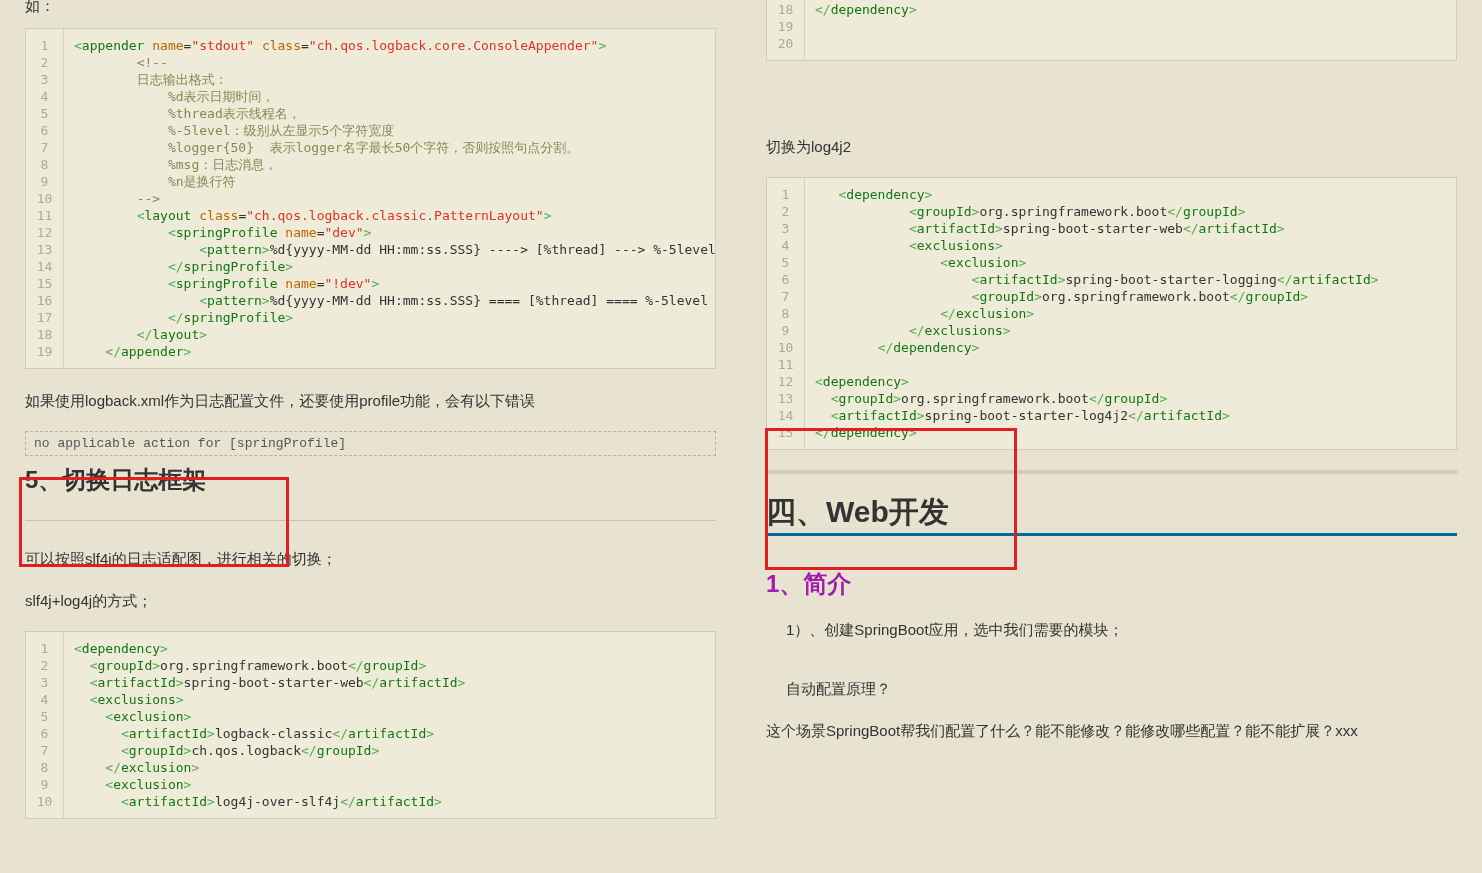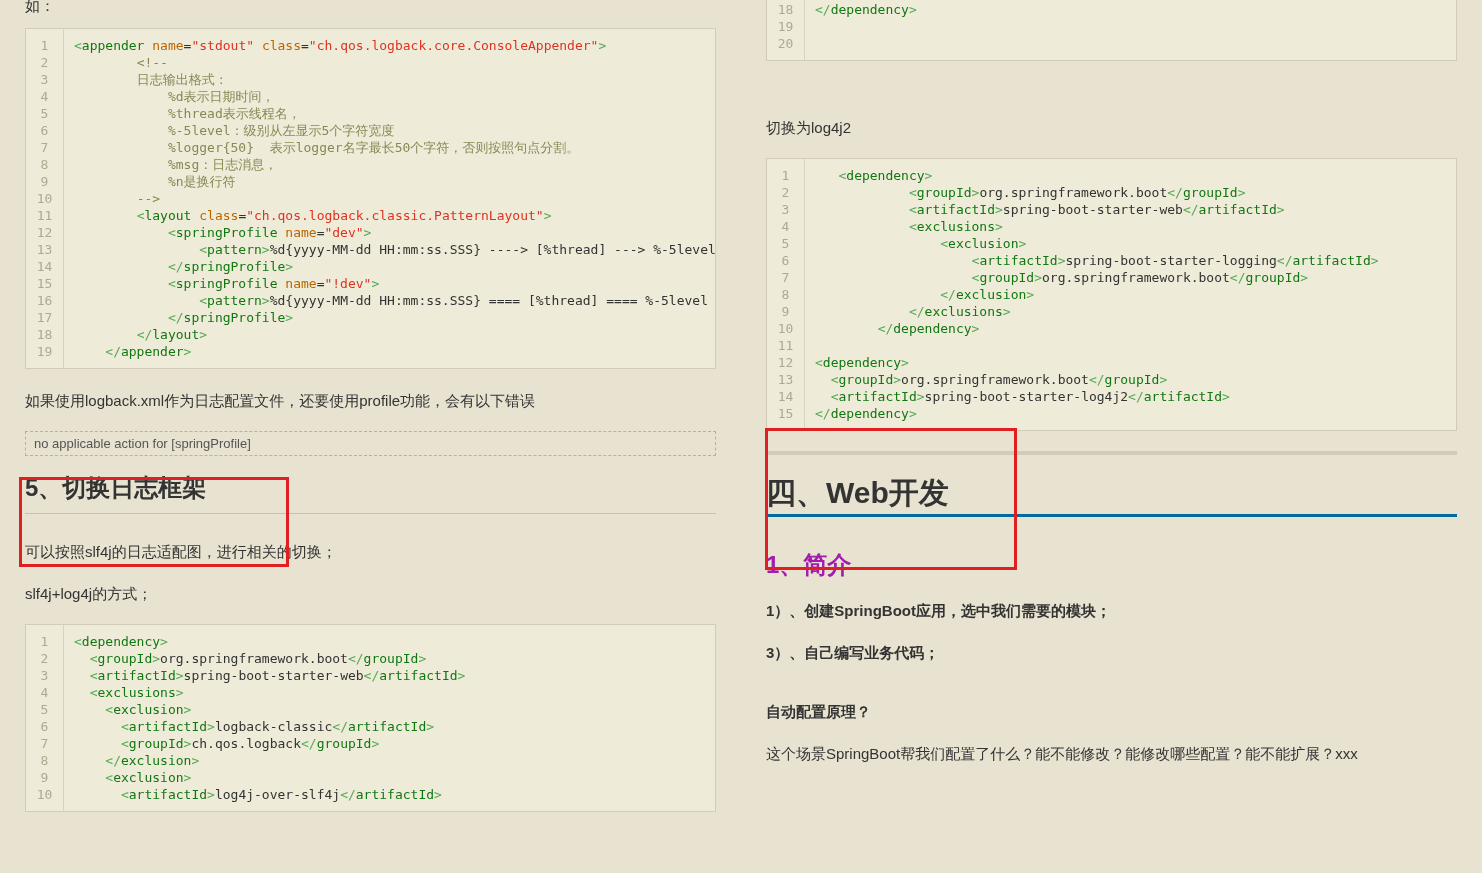--- a/index.html
+++ b/index.html
@@ -49,36 +49,36 @@
 .str { color: #dd3322; }
 .cmt { color: #888855; }
 .pnc { color: #55aa55; }
 .txt { color: #333; }
 p {
   color: #333;
   font-size: 15px;
   margin: 18px 0;
   line-height: 1.6;
 }
-p.bold { font-weight: bold; }
+p.bold { font-weight: normal; margin-left: 20px; }
 .errbox {
   border: 1px dashed #bbb38f;
   padding: 4px 8px;
-  font-family: Liberation Sans, sans-serif;
+  font-family: Liberation Mono, monospace;
   font-size: 13px;
   color: #555;
   background: #e8e3d0;
-  margin-bottom: 16px;
+  margin-bottom: 8px;
 }
 h2 {
   font-size: 24px;
   font-weight: bold;
   color: #333;
   border-bottom: 1px solid #c8c2ab;
-  padding-bottom: 9px;
+  padding-bottom: 24px;
   margin-bottom: 26px;
 }
 h1 {
   font-size: 30px;
   font-weight: bold;
   color: #333;
   border-bottom: 3px solid #0369a1;
   padding-bottom: 0;
   margin-bottom: 32px;
 }
@@ -154,21 +154,21 @@
 
 <div class="col">
   <div class="codebox" style="margin-top:-8px">
     <div class="gutter" id="g3">
         <div>18</div>
         <div>19</div>
         <div>20</div>
       </div>
     <div class="code" id="c3"><div><span class="pnc">&lt;/</span><span class="tag">dependency</span><span class="pnc">&gt;</span></div><div>&nbsp;</div></div>
   </div>
-  <p style="margin-top:55px">切换为log4j2</p>
+  <p style="margin-top:74px">切换为log4j2</p>
   <div class="codebox">
     <div class="gutter" id="g4">
         <div>1</div>
         <div>2</div>
         <div>3</div>
         <div>4</div>
         <div>5</div>
         <div>6</div>
         <div>7</div>
         <div>8</div>
@@ -179,19 +179,18 @@
         <div>13</div>
         <div>14</div>
         <div>15</div>
       </div>
     <div class="code" id="c4"><div>   <span class="pnc">&lt;</span><span class="tag">dependency</span><span class="pnc">&gt;</span></div><div>            <span class="pnc">&lt;</span><span class="tag">groupId</span><span class="pnc">&gt;</span><span class="txt">org.springframework.boot</span><span class="pnc">&lt;/</span><span class="tag">groupId</span><span class="pnc">&gt;</span></div><div>            <span class="pnc">&lt;</span><span class="tag">artifactId</span><span class="pnc">&gt;</span><span class="txt">spring-boot-starter-web</span><span class="pnc">&lt;/</span><span class="tag">artifactId</span><span class="pnc">&gt;</span></div><div>            <span class="pnc">&lt;</span><span class="tag">exclusions</span><span class="pnc">&gt;</span></div><div>                <span class="pnc">&lt;</span><span class="tag">exclusion</span><span class="pnc">&gt;</span></div><div>                    <span class="pnc">&lt;</span><span class="tag">artifactId</span><span class="pnc">&gt;</span><span class="txt">spring-boot-starter-logging</span><span class="pnc">&lt;/</span><span class="tag">artifactId</span><span class="pnc">&gt;</span></div><div>                    <span class="pnc">&lt;</span><span class="tag">groupId</span><span class="pnc">&gt;</span><span class="txt">org.springframework.boot</span><span class="pnc">&lt;/</span><span class="tag">groupId</span><span class="pnc">&gt;</span></div><div>                <span class="pnc">&lt;/</span><span class="tag">exclusion</span><span class="pnc">&gt;</span></div><div>            <span class="pnc">&lt;/</span><span class="tag">exclusions</span><span class="pnc">&gt;</span></div><div>        <span class="pnc">&lt;/</span><span class="tag">dependency</span><span class="pnc">&gt;</span></div><div>&nbsp;</div><div><span class="pnc">&lt;</span><span class="tag">dependency</span><span class="pnc">&gt;</span></div><div>  <span class="pnc">&lt;</span><span class="tag">groupId</span><span class="pnc">&gt;</span><span class="txt">org.springframework.boot</span><span class="pnc">&lt;/</span><span class="tag">groupId</span><span class="pnc">&gt;</span></div><div>  <span class="pnc">&lt;</span><span class="tag">artifactId</span><span class="pnc">&gt;</span><span class="txt">spring-boot-starter-log4j2</span><span class="pnc">&lt;/</span><span class="tag">artifactId</span><span class="pnc">&gt;</span></div><div><span class="pnc">&lt;/</span><span class="tag">dependency</span><span class="pnc">&gt;</span></div></div>
   </div>
   <div class="hr-thick"></div>
   <h1>四、Web开发</h1>
   <h3>1、简介</h3>
   <p class="bold">1）、创建SpringBoot应用，选中我们需要的模块；</p>
-  <p class="bold">3）、自己编写业务代码；</p>
   <p class="bold" style="margin-top:35px">自动配置原理？</p>
   <p>这个场景SpringBoot帮我们配置了什么？能不能修改？能修改哪些配置？能不能扩展？xxx</p>
 </div>
 
 <div class="redbox" id="rb1"></div>
 <div class="redbox" id="rb2"></div>
 
 </body></html>

